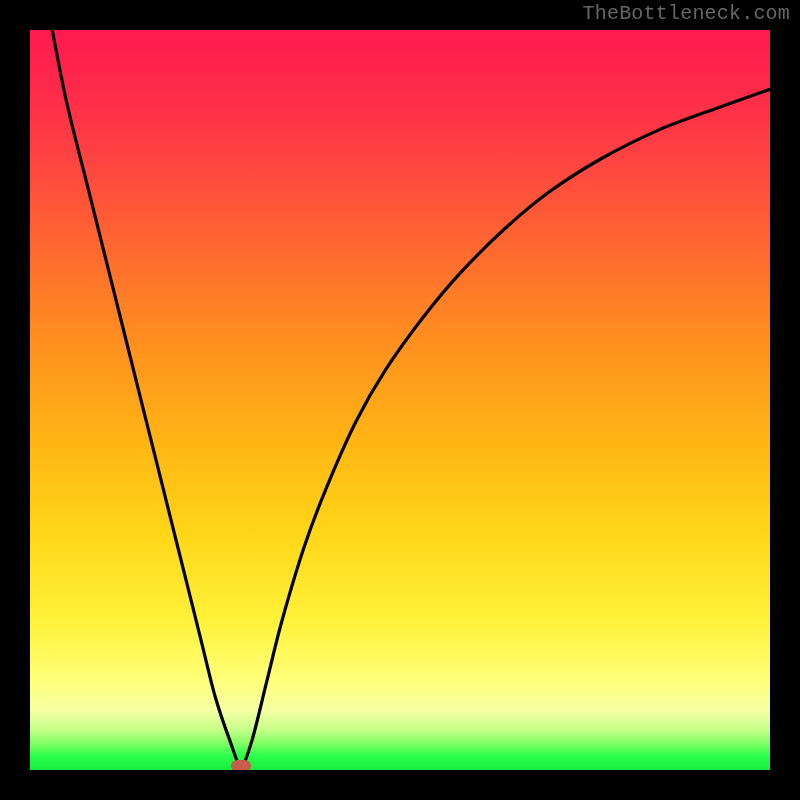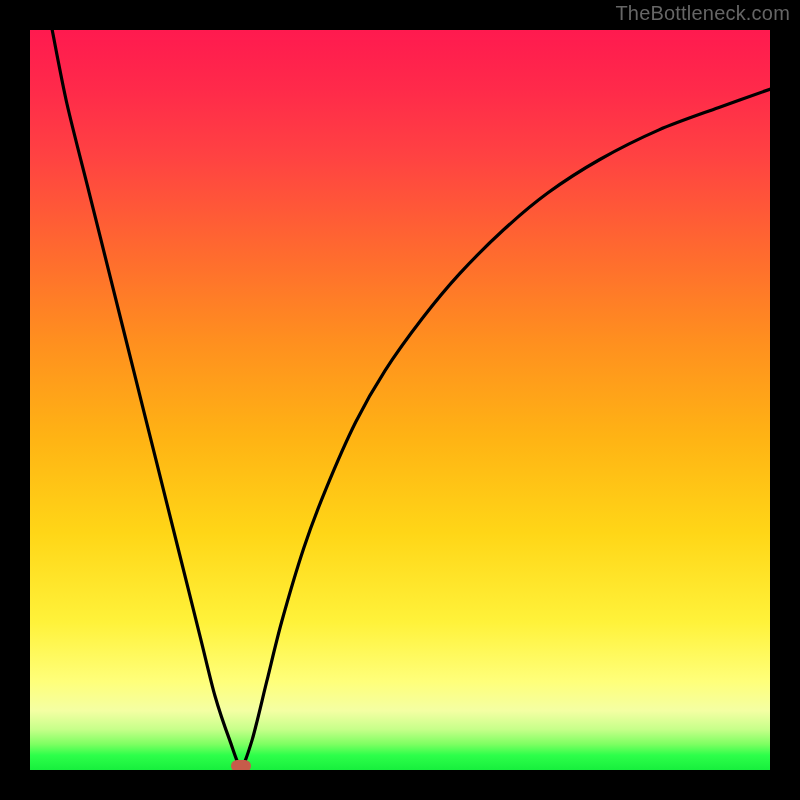--- a/index.html
+++ b/index.html
@@ -19,20 +19,21 @@
   }
   .watermark {
     position: absolute;
     top: 2px;
     right: 10px;
     color: #666;
     font-size: 20px;
     font-weight: 500;
     letter-spacing: 0.2px;
     z-index: 10;
+    font-family: Liberation Mono, monospace;
   }
   .plot-area {
     position: absolute;
     left: 30px;
     top: 30px;
     width: 740px;
     height: 740px;
     overflow: hidden;
   }
   .gradient {

